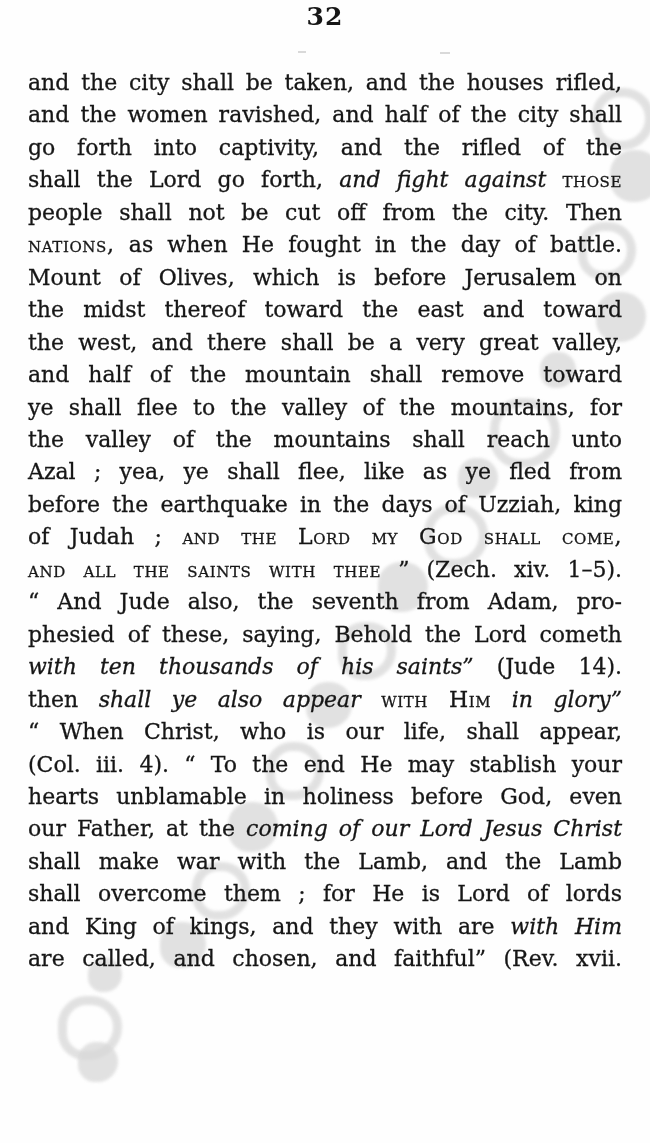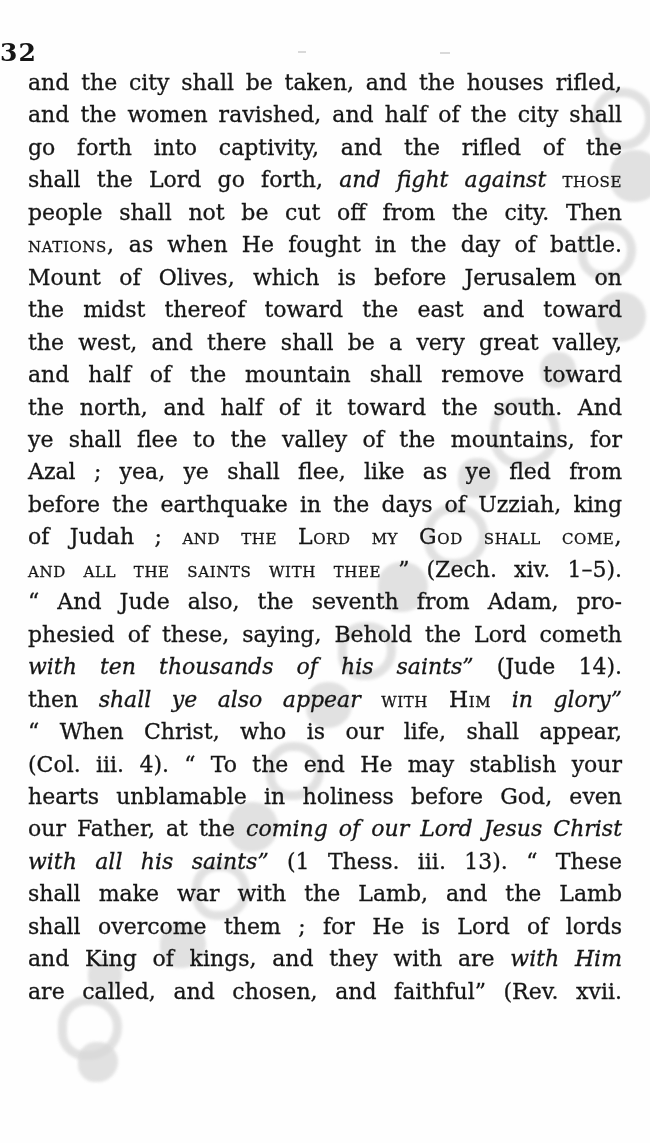--- a/index.html
+++ b/index.html
@@ -14,27 +14,26 @@
     height: 1143px;
     background: var(--bg);
     overflow: hidden;
     font-family: "DejaVu Serif", "Liberation Serif", serif;
   }
   .page-number {
     position: absolute;
     top: 2px;
     left: 0;
     width: 100%;
-    text-align: left;
+    text-align: center;
     font-size: 25px;
     font-weight: bold;
     letter-spacing: 1px;
     color: var(--ink);
     z-index: 2;
-    margin-top: 36px;
   }
   .text-block {
     position: absolute;
     top: 67px;
     left: 28px;
     width: 594px;
     z-index: 2;
   }
   .line {
     font-size: 22px;
@@ -103,34 +102,33 @@
       <div class="line"><span class="seg">and the city shall be taken, and the houses rifled,</span></div>
       <div class="line"><span class="seg">and the women ravished, and half of the city shall</span></div>
       <div class="line"><span class="seg">go forth into captivity, and the rifled of the</span></div>
       <div class="line"><span class="seg">shall the Lord go forth, </span><span class="seg i">and fight against </span><span class="seg sc">those</span></div>
       <div class="line"><span class="seg">people shall not be cut off from the city. Then</span></div>
       <div class="line"><span class="seg sc">nations,</span><span class="seg"> as when He fought in the day of battle.</span></div>
       <div class="line"><span class="seg">Mount of Olives, which is before Jerusalem on</span></div>
       <div class="line"><span class="seg">the midst thereof toward the east and toward</span></div>
       <div class="line"><span class="seg">the west, and there shall be a very great valley,</span></div>
       <div class="line"><span class="seg">and half of the mountain shall remove toward</span></div>
-      <div class="line"><span class="seg">the north, and half of it toward the south. And</span></div>
       <div class="line"><span class="seg">ye shall flee to the valley of the mountains, for</span></div>
+      <div class="line"><span class="seg">the valley of the mountains shall reach unto</span></div>
       <div class="line"><span class="seg">Azal ; yea, ye shall flee, like as ye fled from</span></div>
       <div class="line"><span class="seg">before the earthquake in the days of Uzziah, king</span></div>
       <div class="line"><span class="seg">of Judah ; </span><span class="seg sc">and the Lord my God shall come,</span></div>
       <div class="line"><span class="seg sc">and all the saints with thee</span><span class="seg"> ” (Zech. xiv. 1–5).</span></div>
       <div class="line"><span class="seg">“ And Jude also, the seventh from Adam, pro-</span></div>
       <div class="line"><span class="seg">phesied of these, saying, Behold the Lord cometh</span></div>
       <div class="line"><span class="seg i">with ten thousands of his saints”</span><span class="seg"> (Jude 14).</span></div>
       <div class="line"><span class="seg">then </span><span class="seg i">shall ye also appear </span><span class="seg sc">with Him</span><span class="seg i"> in glory”</span></div>
       <div class="line"><span class="seg">“ When Christ, who is our life, shall appear,</span></div>
       <div class="line"><span class="seg">(Col. iii. 4). “ To the end He may stablish your</span></div>
       <div class="line"><span class="seg">hearts unblamable in holiness before God, even</span></div>
       <div class="line"><span class="seg">our Father, at the </span><span class="seg i">coming of our Lord Jesus Christ</span></div>
-      <div class="line"><span class="seg i">with all his saints”</span><span class="seg"> (1 Thess. iii. 13). “ These</span></div>
       <div class="line"><span class="seg">shall make war with the Lamb, and the Lamb</span></div>
       <div class="line"><span class="seg">shall overcome them ; for He is Lord of lords</span></div>
       <div class="line"><span class="seg">and King of kings, and they with are </span><span class="seg i">with Him</span></div>
       <div class="line"><span class="seg">are called, and chosen, and faithful” (Rev. xvii.</span></div>
     </div>
 
 </div>
 
 </body></html>

